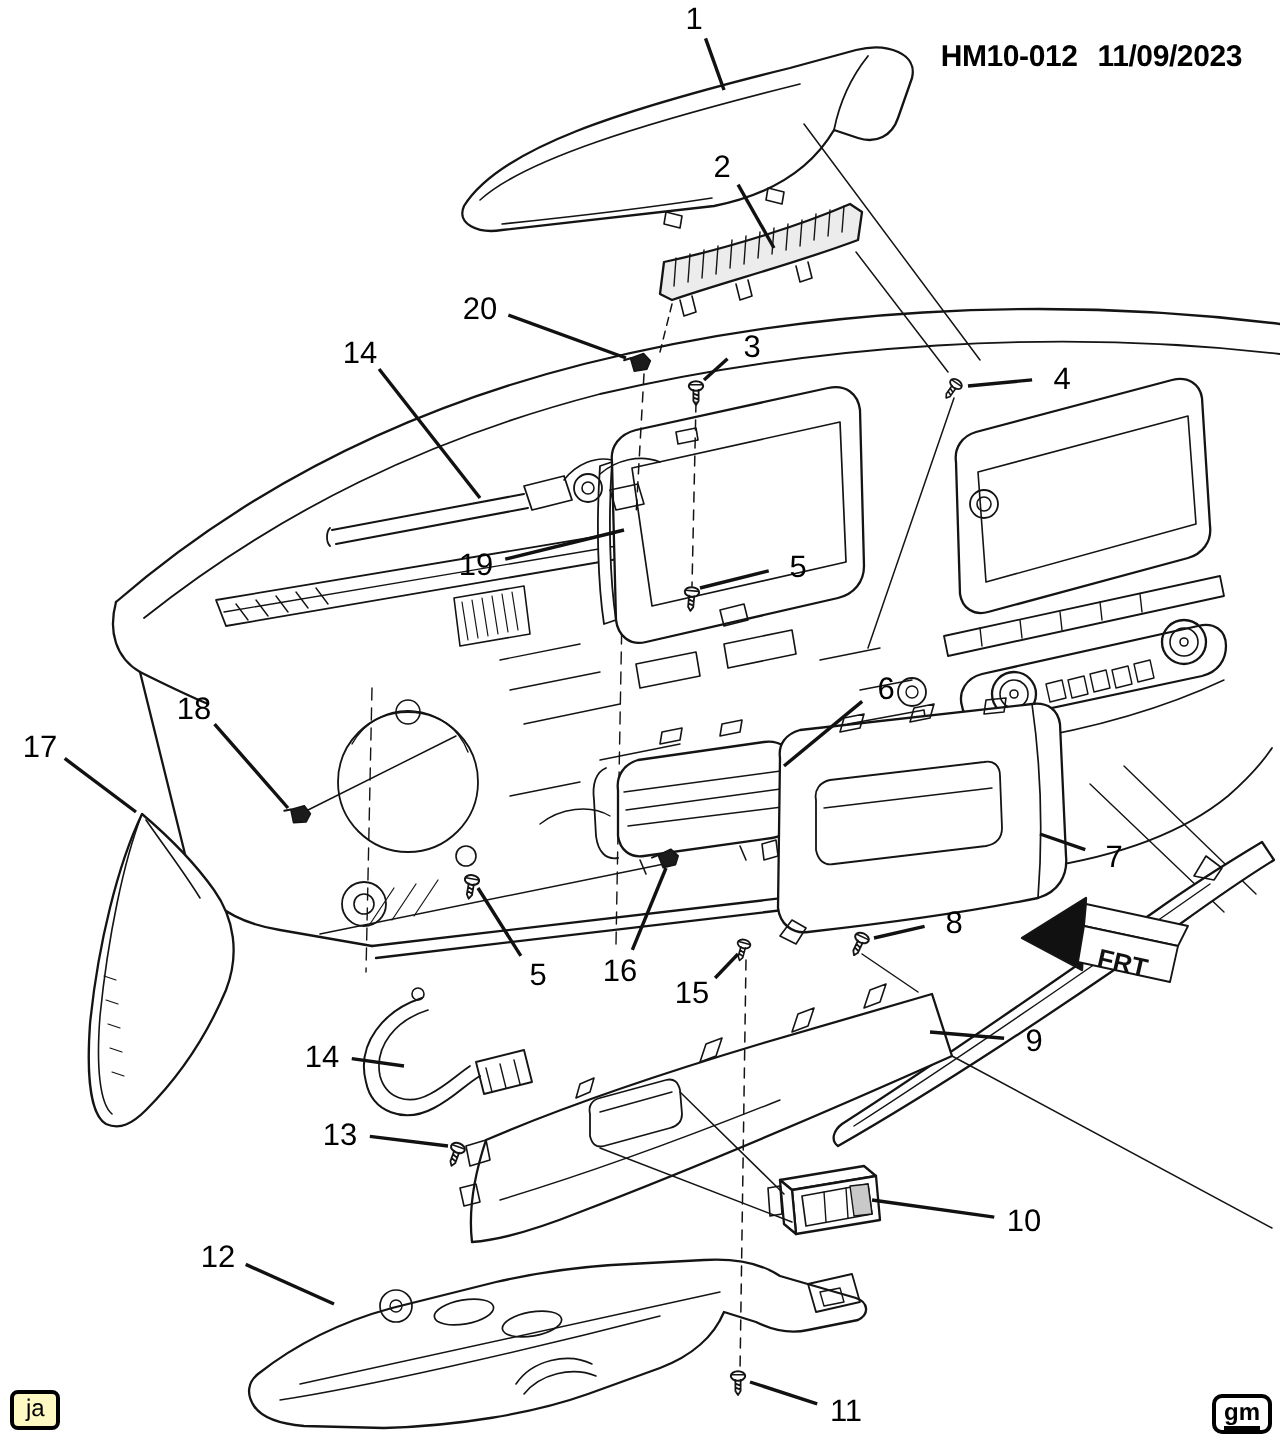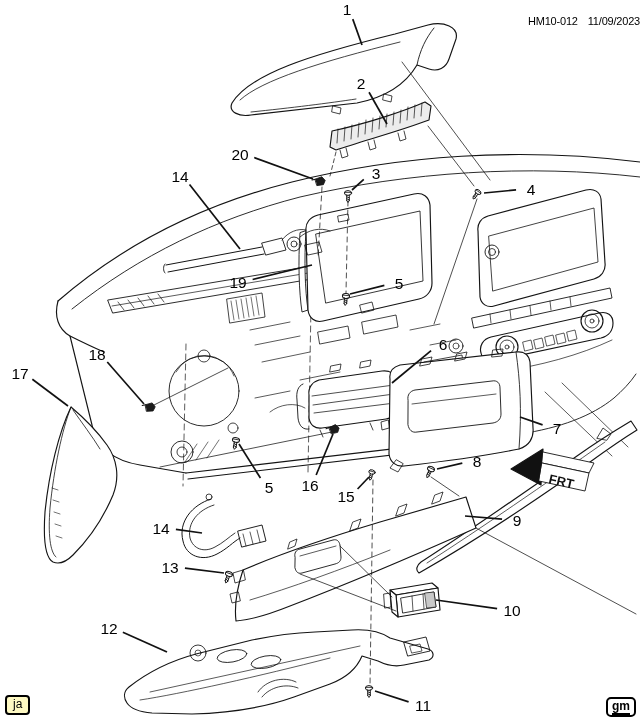--- a/index.html
+++ b/index.html
@@ -1,22 +1,22 @@
 <!DOCTYPE html>
 <html><head>
 <meta charset="utf-8">
 <style>
   html,body { margin:0; padding:0; background:#fff; }
   .stage {
     position:relative; width:640px; height:720px; background:#fff;
     font-family:"Liberation Sans", sans-serif; color:#000; overflow:hidden;
   }
   .header {
-    position:absolute; top:3px; right:0; font-size:11px;
-    letter-spacing:-0.2px; white-space:pre;
+    position:absolute; top:3px; right:19px; font-size:15px;
+    letter-spacing:-0.2px; white-space:pre;font-weight:bold;
   }
   .header .date { margin-left:10px; }
   .tag-ja {
     position:absolute; left:5px; bottom:5px; border:2px solid #000;
     border-radius:4px; padding:0 6px 2px 6px; font-size:12px; line-height:14px;
     background:#fef9c3;
   }
   .gm-logo {
     position:absolute; right:4px; bottom:3px; border:2px solid #000;
     border-radius:5px; padding:1px 4px 3px 4px; font-size:12px; font-weight:bold;

